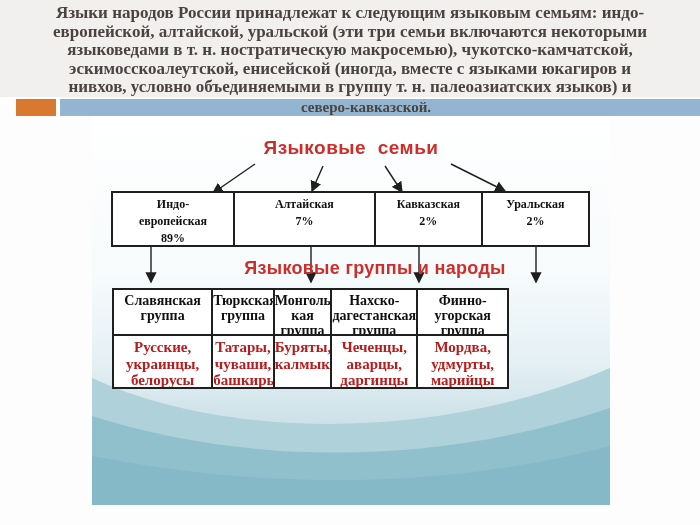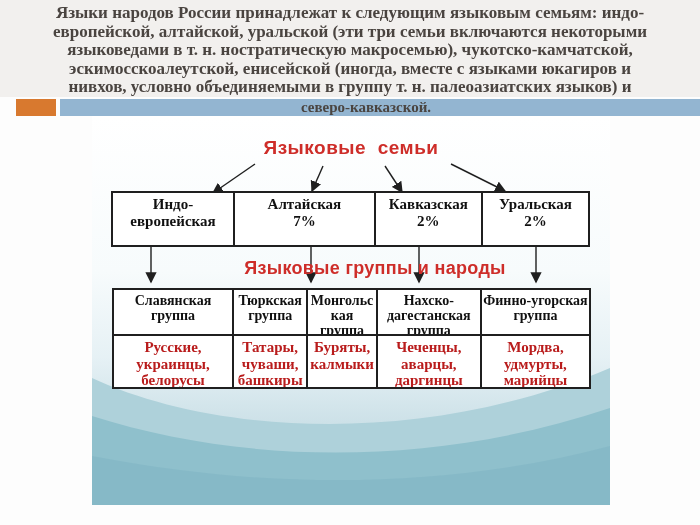--- a/index.html
+++ b/index.html
@@ -37,29 +37,29 @@
           font-weight:bold;font-size:18px;letter-spacing:.3px;color:var(--red,#ce2d29);}
 
   svg.arrows{position:absolute;left:0;top:0;width:518px;height:389px;}
   svg.arrows line{stroke:var(--line,#1f1f1f);stroke-width:1.4;}
 
   
   .tbl{position:absolute;background:#fff;border:2px solid var(--line,#1f1f1f);
        display:grid;box-sizing:border-box;}
   .tbl1{left:19px;top:75px;width:479px;height:56px;
         grid-template-columns:123fr 142fr 108fr 106fr;}
-  .tbl2{left:20px;top:172px;width:479px;
+  .tbl2{left:20px;top:172px;width:397px;
         grid-template-columns:121fr 75fr 70fr 105fr 108fr;
         grid-template-rows:46px 51px;}
   .cell{border-right:2px solid var(--line,#1f1f1f);text-align:center;
         padding-top:3px;box-sizing:border-box;overflow:hidden;}
   .tbl1 .cell:nth-child(4){border-right:none;}
   .tbl2 .cell:nth-child(5n){border-right:none;}
   .tbl2 .cell.grow{border-bottom:2px solid var(--line,#1f1f1f);}
-  .fam-name,.fam-share{font-weight:bold;font-size:15px;line-height:17px;color:#101010;white-space:pre-line;}
+  .fam-name,.fam-share{font-weight:bold;font-size:12px;line-height:17px;color:#101010;white-space:pre-line;}
   .grp{font-weight:bold;font-size:14px;line-height:14.8px;color:#101010;white-space:pre-line;padding-top:1px;}
   .ppl{font-weight:bold;font-size:15px;line-height:16.5px;color:#b91c1c;white-space:pre-line;}
 </style>
 </head>
 <body>
 
 <div class="stage">
 
   <div class="header">
     <div class="hline">Языки народов России принадлежат к следующим языковым семьям: индо-</div>
@@ -98,20 +98,21 @@
       <line x1="327" y1="131" x2="327" y2="166" marker-end="url(#ah)"></line>
       <line x1="444" y1="131" x2="444" y2="166" marker-end="url(#ah)"></line>
     </svg>
 
     <div class="dtitle">Языковые  семьи</div>
 
     <div class="tbl tbl1">
       <div class="cell">
         <div class="fam-name">Индо-
 европейская</div>
+        <div class="fam-share">89%</div>
       </div>
       <div class="cell">
         <div class="fam-name">Алтайская</div>
         <div class="fam-share">7%</div>
       </div>
       <div class="cell">
         <div class="fam-name">Кавказская</div>
         <div class="fam-share">2%</div>
       </div>
       <div class="cell">

